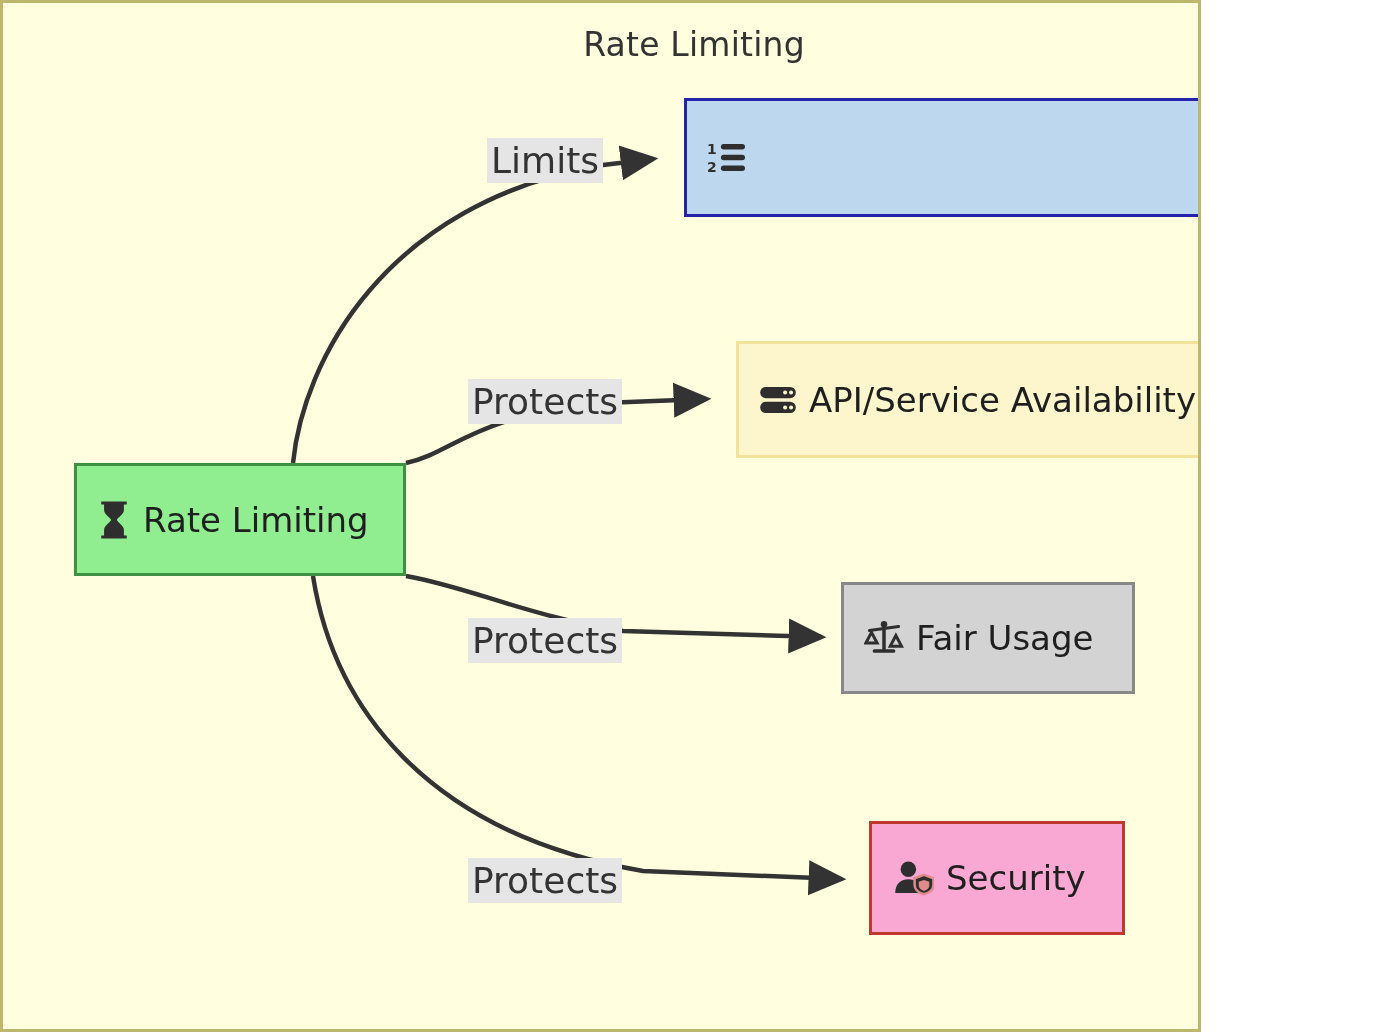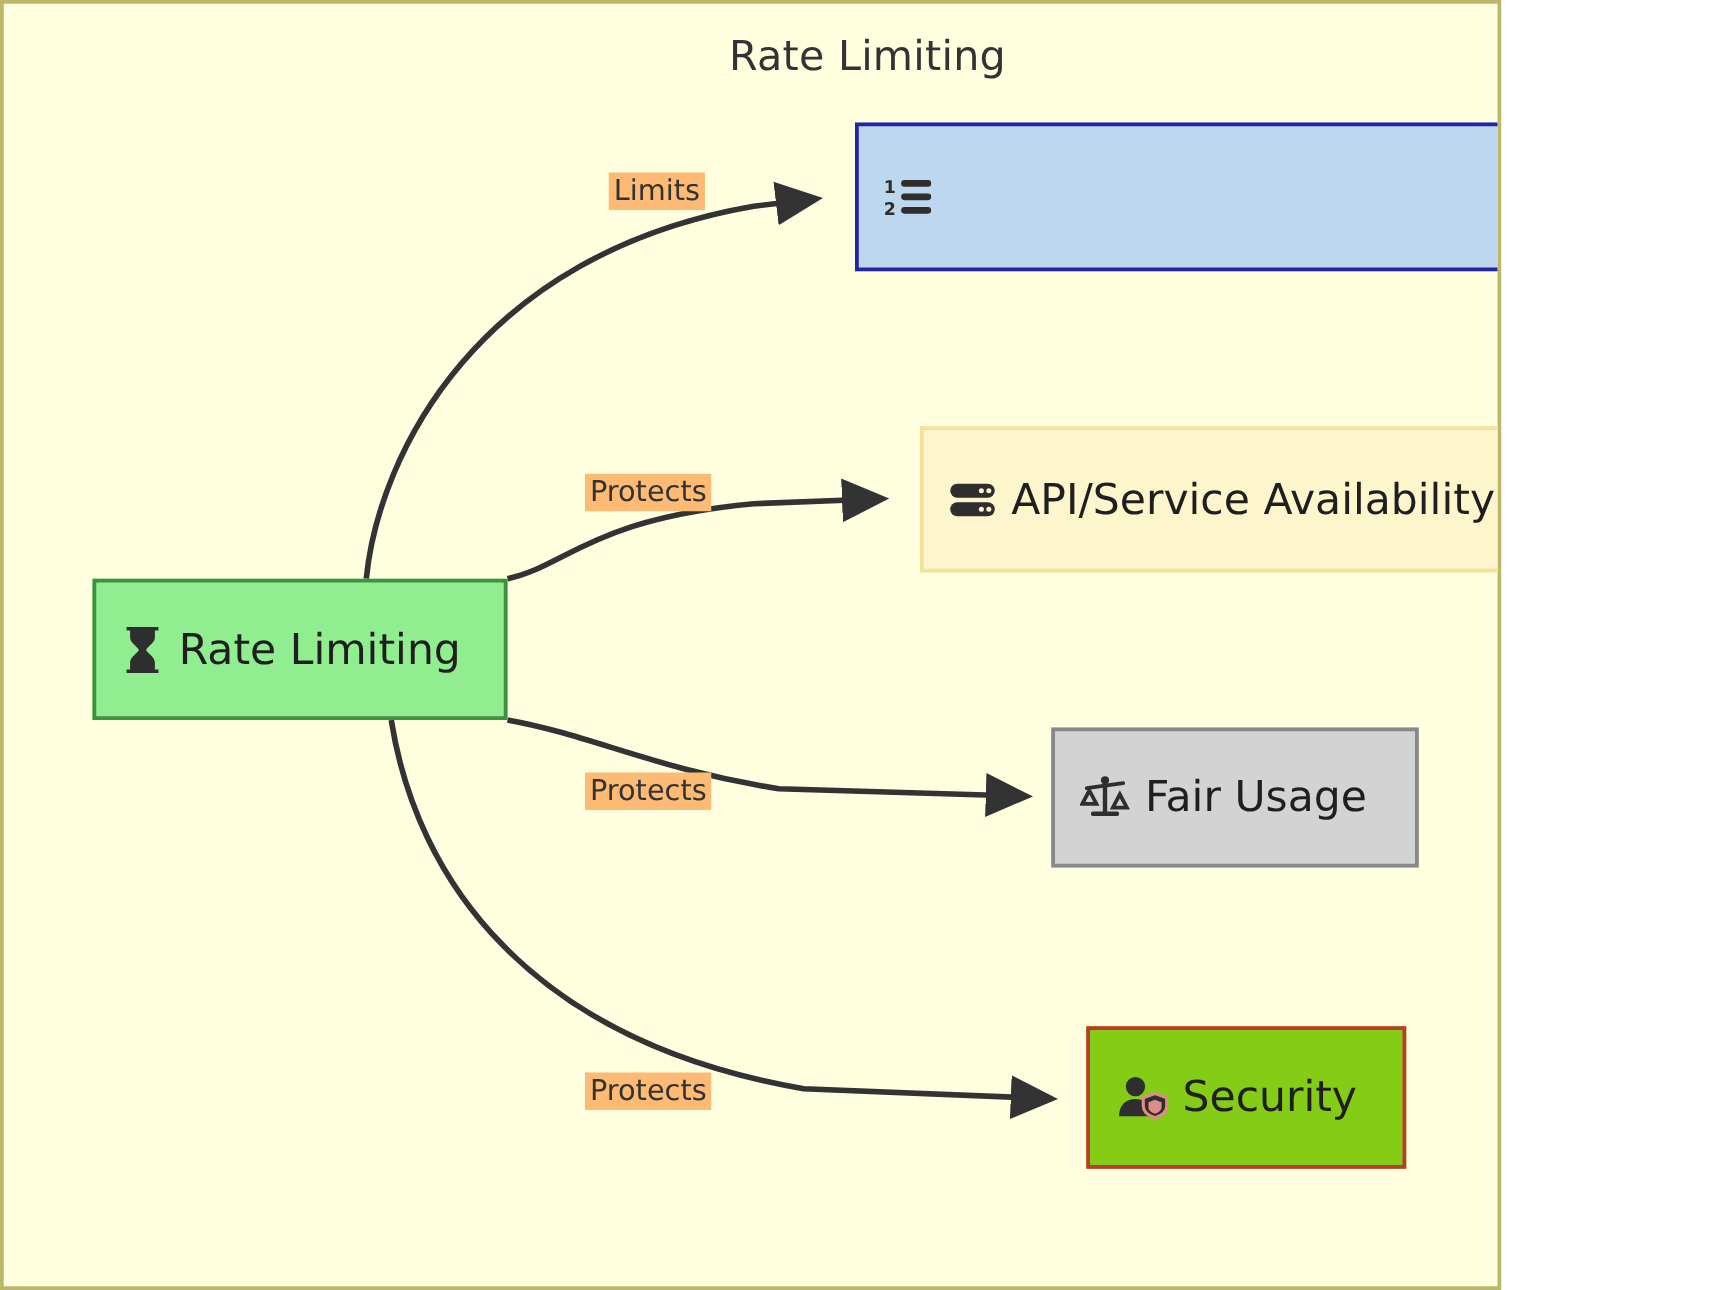--- a/index.html
+++ b/index.html
@@ -79,32 +79,32 @@
     align-items: center;
   }
   #node-fair {
     left: 838px; top: 579px; width: 294px; height: 112px;
     background: #d3d3d3;
     border: 3px solid #888888;
     padding-left: 20px;
   }
   #node-security {
     left: 866px; top: 818px; width: 256px; height: 114px;
-    background: #84cc16;
+    background: #f9a8d4;
     border: 3px solid #c0392f;
     padding-left: 22px;
     text-align: right;
   }
 
   
   .edge-label {
     position: absolute;
-    background: #fdba74;
+    background: #e5e5e5;
     color: #333333;
-    font-size: 23px;
+    font-size: 36px;
     line-height: 1.15;
     padding: 2px 4px;
     white-space: nowrap;
   }
   #edge-label-limits   { left: 484px; top: 135px; }
   #edge-label-api      { left: 465px; top: 376px; }
   #edge-label-fair     { left: 465px; top: 615px; }
   #edge-label-security { left: 465px; top: 855px; }
 </style>
 </head>

